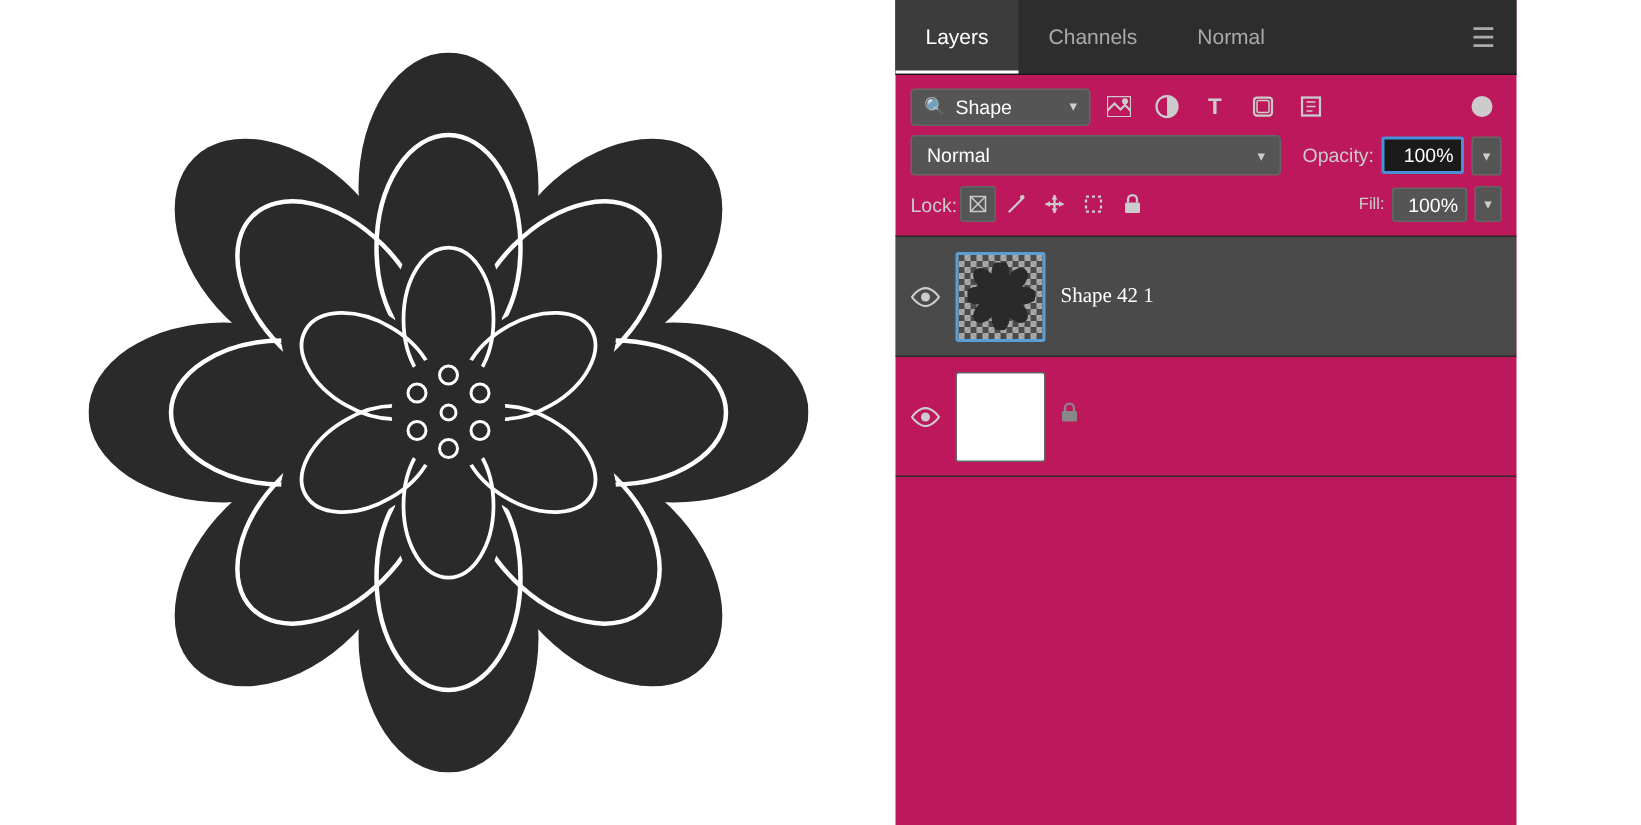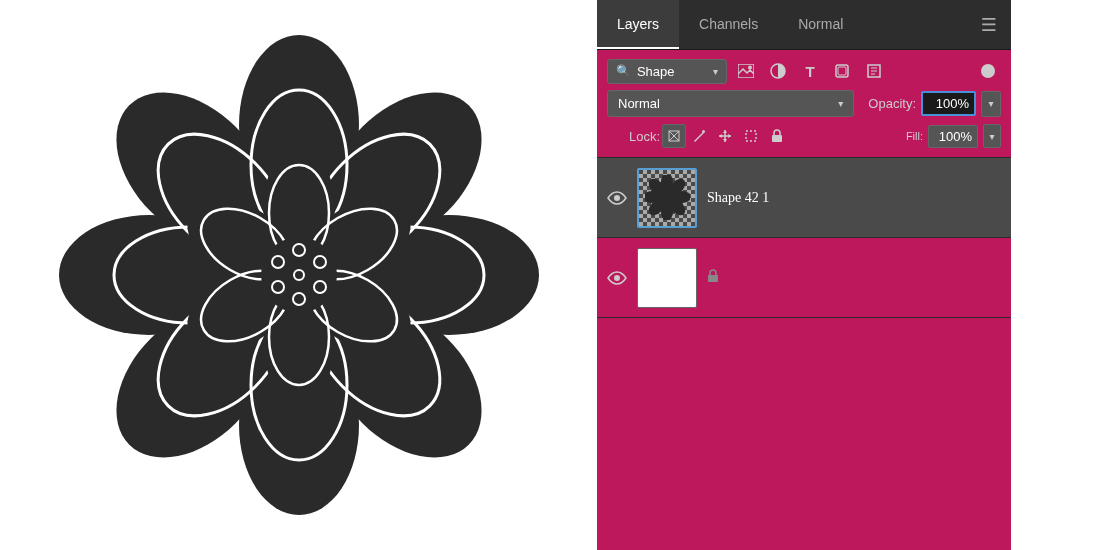--- a/index.html
+++ b/index.html
@@ -189,21 +189,20 @@
       justify-content: center;
       color: #ccc;
       font-size: 10px;
       cursor: pointer;
     }
 
     
     .lock-row {
       display: flex;
       gap: 0;
-      margin-left: 22px;
     }
 
     .lock-label {
       color: #ccc;
       font-size: 13px;
       margin-right: 2px;
     }
 
     .lock-icon-btn {
       width: 24px;

